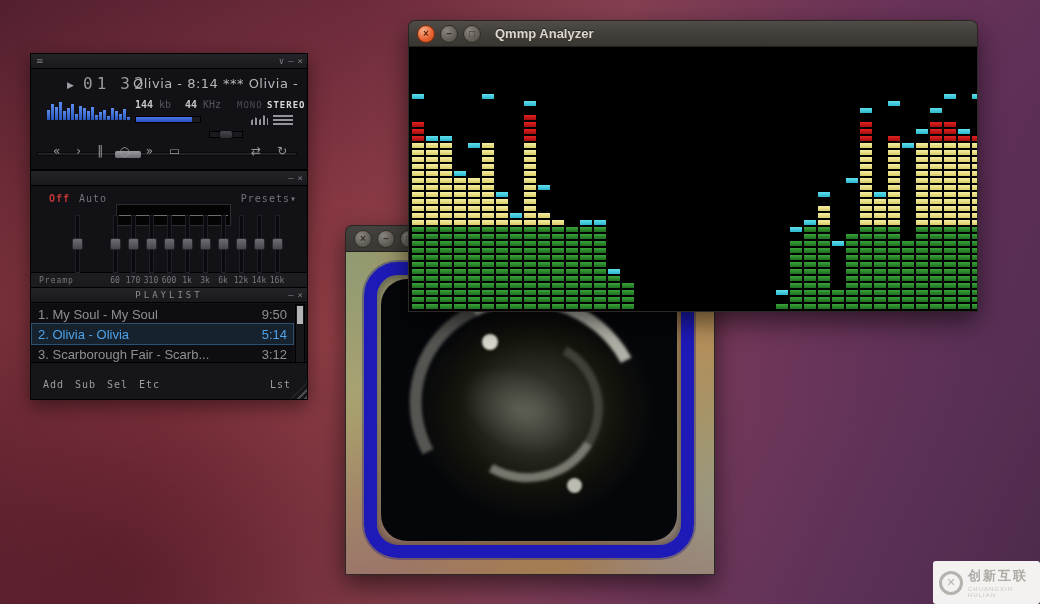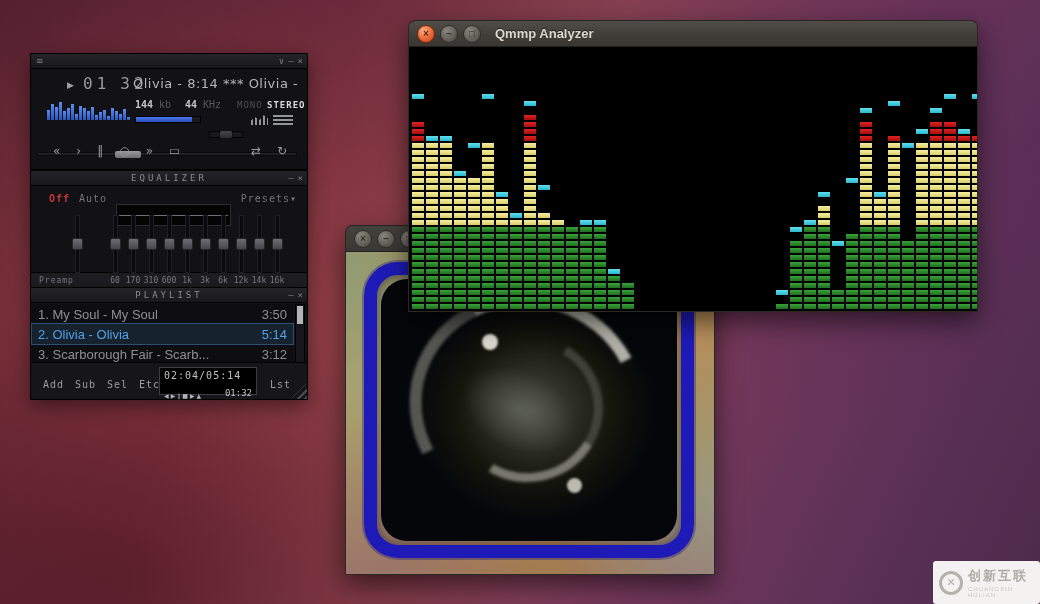--- a/index.html
+++ b/index.html
@@ -180,21 +180,20 @@
       <span class="tbtn">○</span>
       <span class="tbtn">»</span>
       <span class="tbtn">▭</span>
       <span class="tbtn" style="margin-left: auto;">⇄</span>
       <span class="tbtn">↻</span>
     </div>
 </div>
 
 <div class="skinwin" style="left:30px; top:170px; width:278px; height:117px;">
   <div class="skin-titlebar">
-    <span class="skin-title">EQUALIZER</span>
     <span class="skin-controls" id="eq-controls">
         <span class="skin-btn">–</span>
         <span class="skin-btn">×</span>
       </span>
   </div>
   <span class="abs eq-off" style="left:18px; top:22px;">Off</span>
   <span class="abs eq-auto" style="left:48px; top:22px;">Auto</span>
   <div class="abs eq-graph" style="left:85px; top:18px; width:115px; height:22px;">
     <div class="eq-line"></div>
   </div>
@@ -257,45 +256,38 @@
     <span class="skin-title">PLAYLIST</span>
     <span class="skin-controls" id="pl-controls">
         <span class="skin-btn">–</span>
         <span class="skin-btn">×</span>
       </span>
   </div>
   <div class="pl-list" id="pl-list">
       <div class="pl-row">
         <span>1. </span>
         <span>&nbsp;My Soul - My Soul</span>
-        <span class="pl-time">3:50</span>
+        <span class="pl-time">9:50</span>
       </div>
       <div class="pl-row selected">
         <span>2. </span>
         <span>&nbsp;Olivia - Olivia</span>
         <span class="pl-time">5:14</span>
       </div>
       <div class="pl-row">
         <span>3. </span>
         <span>&nbsp;Scarborough Fair - Scarb...</span>
         <span class="pl-time">3:12</span>
       </div>
     </div>
   <div class="pl-scroll">
     <div class="pl-thumb"></div>
   </div>
   <div class="pl-bottom">
     <span id="pl-buttons"><span class="pl-btn abs" style="left: 12px; top: 16px;">Add</span><span class="pl-btn abs" style="left: 44px; top: 16px;">Sub</span><span class="pl-btn abs" style="left: 76px; top: 16px;">Sel</span><span class="pl-btn abs" style="left: 108px; top: 16px;">Etc</span></span>
-    <div class="pl-timebox">
-      <div class="line1">02:04/05:14</div>
-      <div class="line2">
-        <span id="pl-mini"><span class="pl-mini">◀</span><span class="pl-mini">▶</span><span class="pl-mini">∥</span><span class="pl-mini">■</span><span class="pl-mini">▶</span><span class="pl-mini">▲</span></span>
-        <span class="pl-elapsed">01:32</span>
-      </div>
-    </div>
     <span class="abs pl-btn" style="right:16px; top:16px;">Lst</span>
     <div class="pl-grip"></div>
   </div>
 </div>
 
 <div class="ambwin" style="left:345px; top:225px; width:370px; height:350px; z-index:2;">
   <div class="amb-titlebar unfocused">
     <span class="amb-buttons" id="vis-buttons">
         <span class="amb-btn">×</span>
         <span class="amb-btn">–</span>

